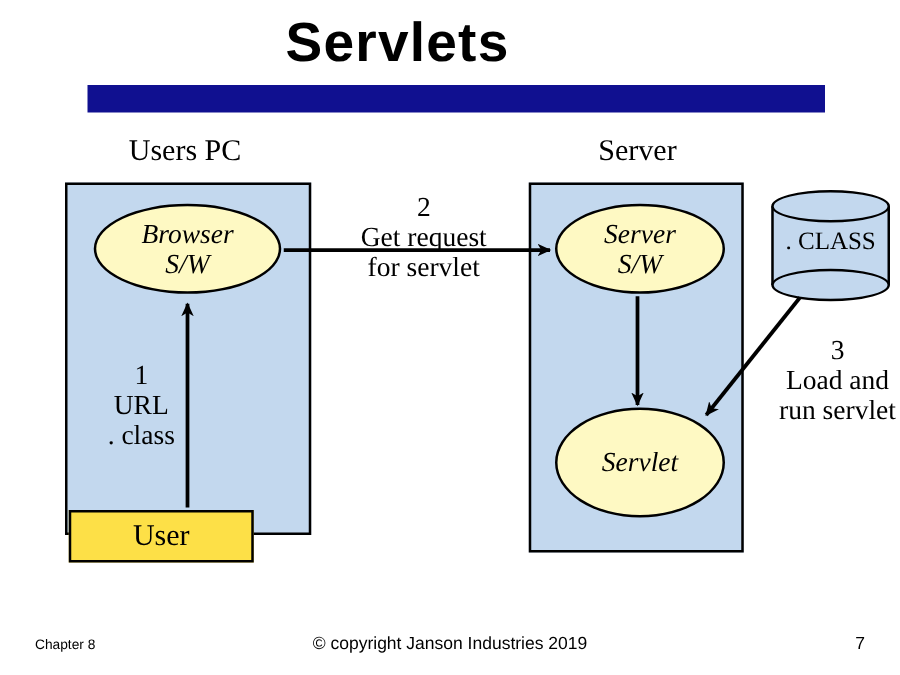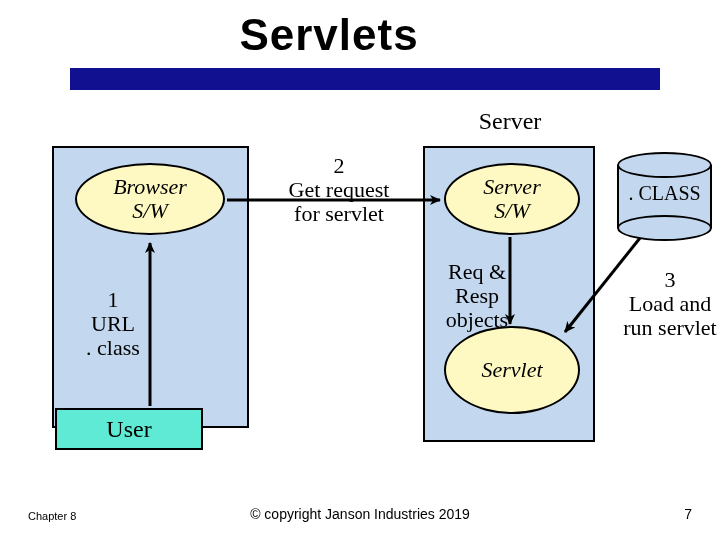--- a/index.html
+++ b/index.html
@@ -20,21 +20,20 @@
   .title {
     position: absolute;
     top: 10px;
     left: 0;
     width: 636px;
     text-align: center;
     font-family: Arial, Helvetica, sans-serif;
     font-weight: 900;
     font-size: 44px;
     letter-spacing: 1px;
-    padding-left: 11px;
   }
   .blue-bar {
     position: absolute;
     top: 68px;
     left: 70px;
     width: 590px;
     height: 22px;
     background: #101090;
   }
   .label {
@@ -76,21 +75,21 @@
     font-size: 22px;
     line-height: 1.1;
     box-sizing: border-box;
   }
   .user-box {
     position: absolute;
     top: 408px;
     left: 55px;
     width: 148px;
     height: 42px;
-    background: #5eead4;
+    background: #fde047;
     border: 2px solid #000;
     box-sizing: border-box;
     display: flex;
     align-items: center;
     justify-content: center;
     font-size: 24px;
   }
   
   .cyl {
     position: absolute;
@@ -173,20 +172,21 @@
   }
 </style>
 </head>
 <body>
 
 <div class="slide">
 
   <div class="title">Servlets</div>
   <div class="blue-bar"></div>
 
+  <div class="label" style="top:108px; left:88px; width:120px;">Users PC</div>
   <div class="label" style="top:108px; left:460px; width:100px;">Server</div>
 
   <div class="pc-box"></div>
   <div class="server-box"></div>
 
   <div class="ellipse" style="top:163px; left:75px; width:150px; height:72px;">
     <span style="white-space:pre-line;">Browser
 S/W</span>
   </div>
   <div class="ellipse" style="top:163px; left:444px; width:136px; height:72px;">
@@ -196,23 +196,20 @@
   <div class="ellipse" style="top:326px; left:444px; width:136px; height:88px; font-style:italic;">
     <span>Servlet</span>
   </div>
 
   <div class="label" style="top:154px; left:269px; width:140px; font-size:22px; white-space:pre-line;">2
 Get request
 for servlet</div>
   <div class="label" style="top:288px; left:73px; width:80px; font-size:22px; white-space:pre-line; text-align:center;">1
 URL
 . class</div>
-  <div class="label" style="top:260px; left:432px; width:90px; font-size:22px; white-space:pre-line;">Req &amp;
-Resp
-objects</div>
   <div class="label" style="top:268px; left:618px; width:104px; font-size:22px; white-space:pre-line;">3
 Load and
 run servlet</div>
 
   <div class="user-box">
     <span>User</span>
   </div>
 
   <div class="cyl">
     <div class="cyl-body"></div>

